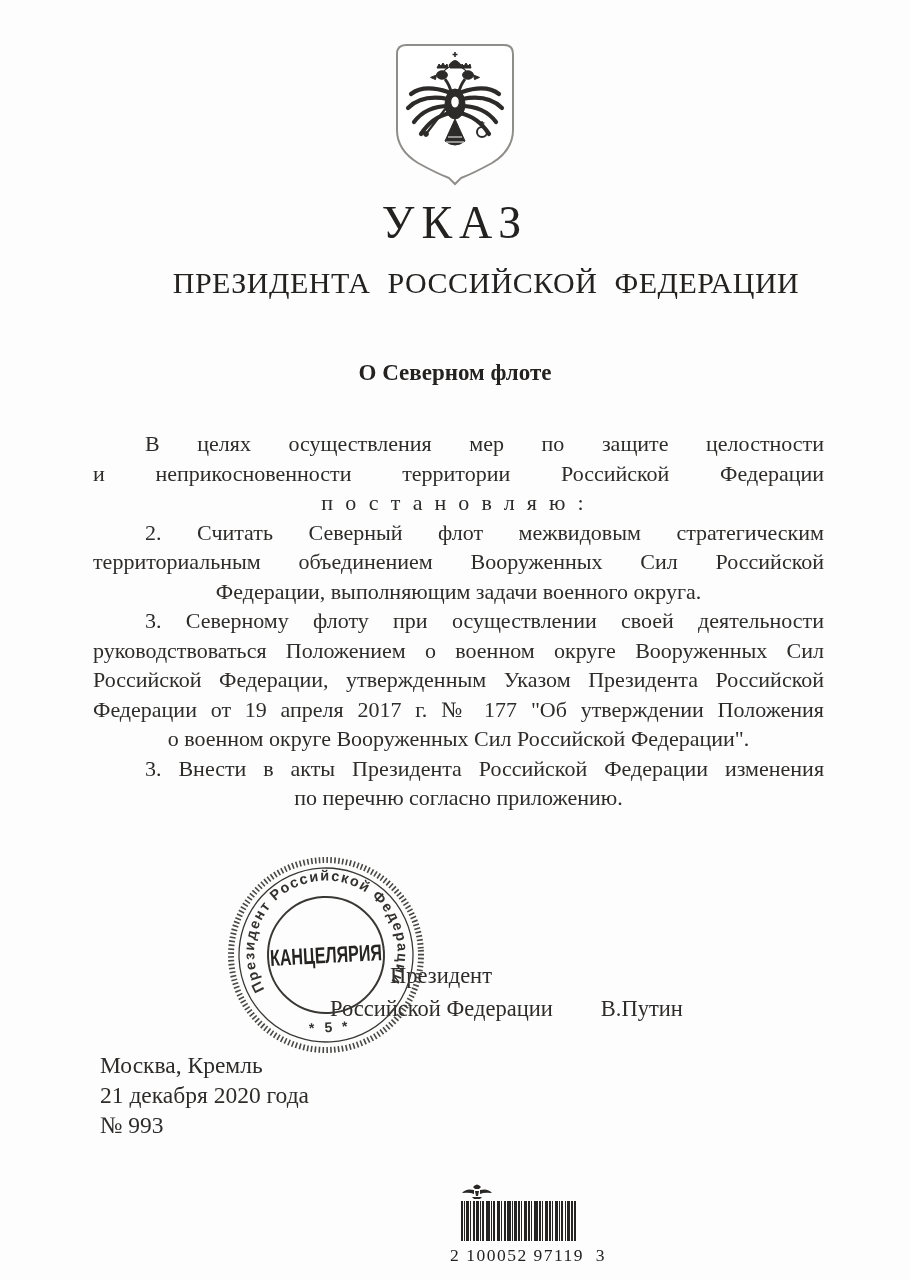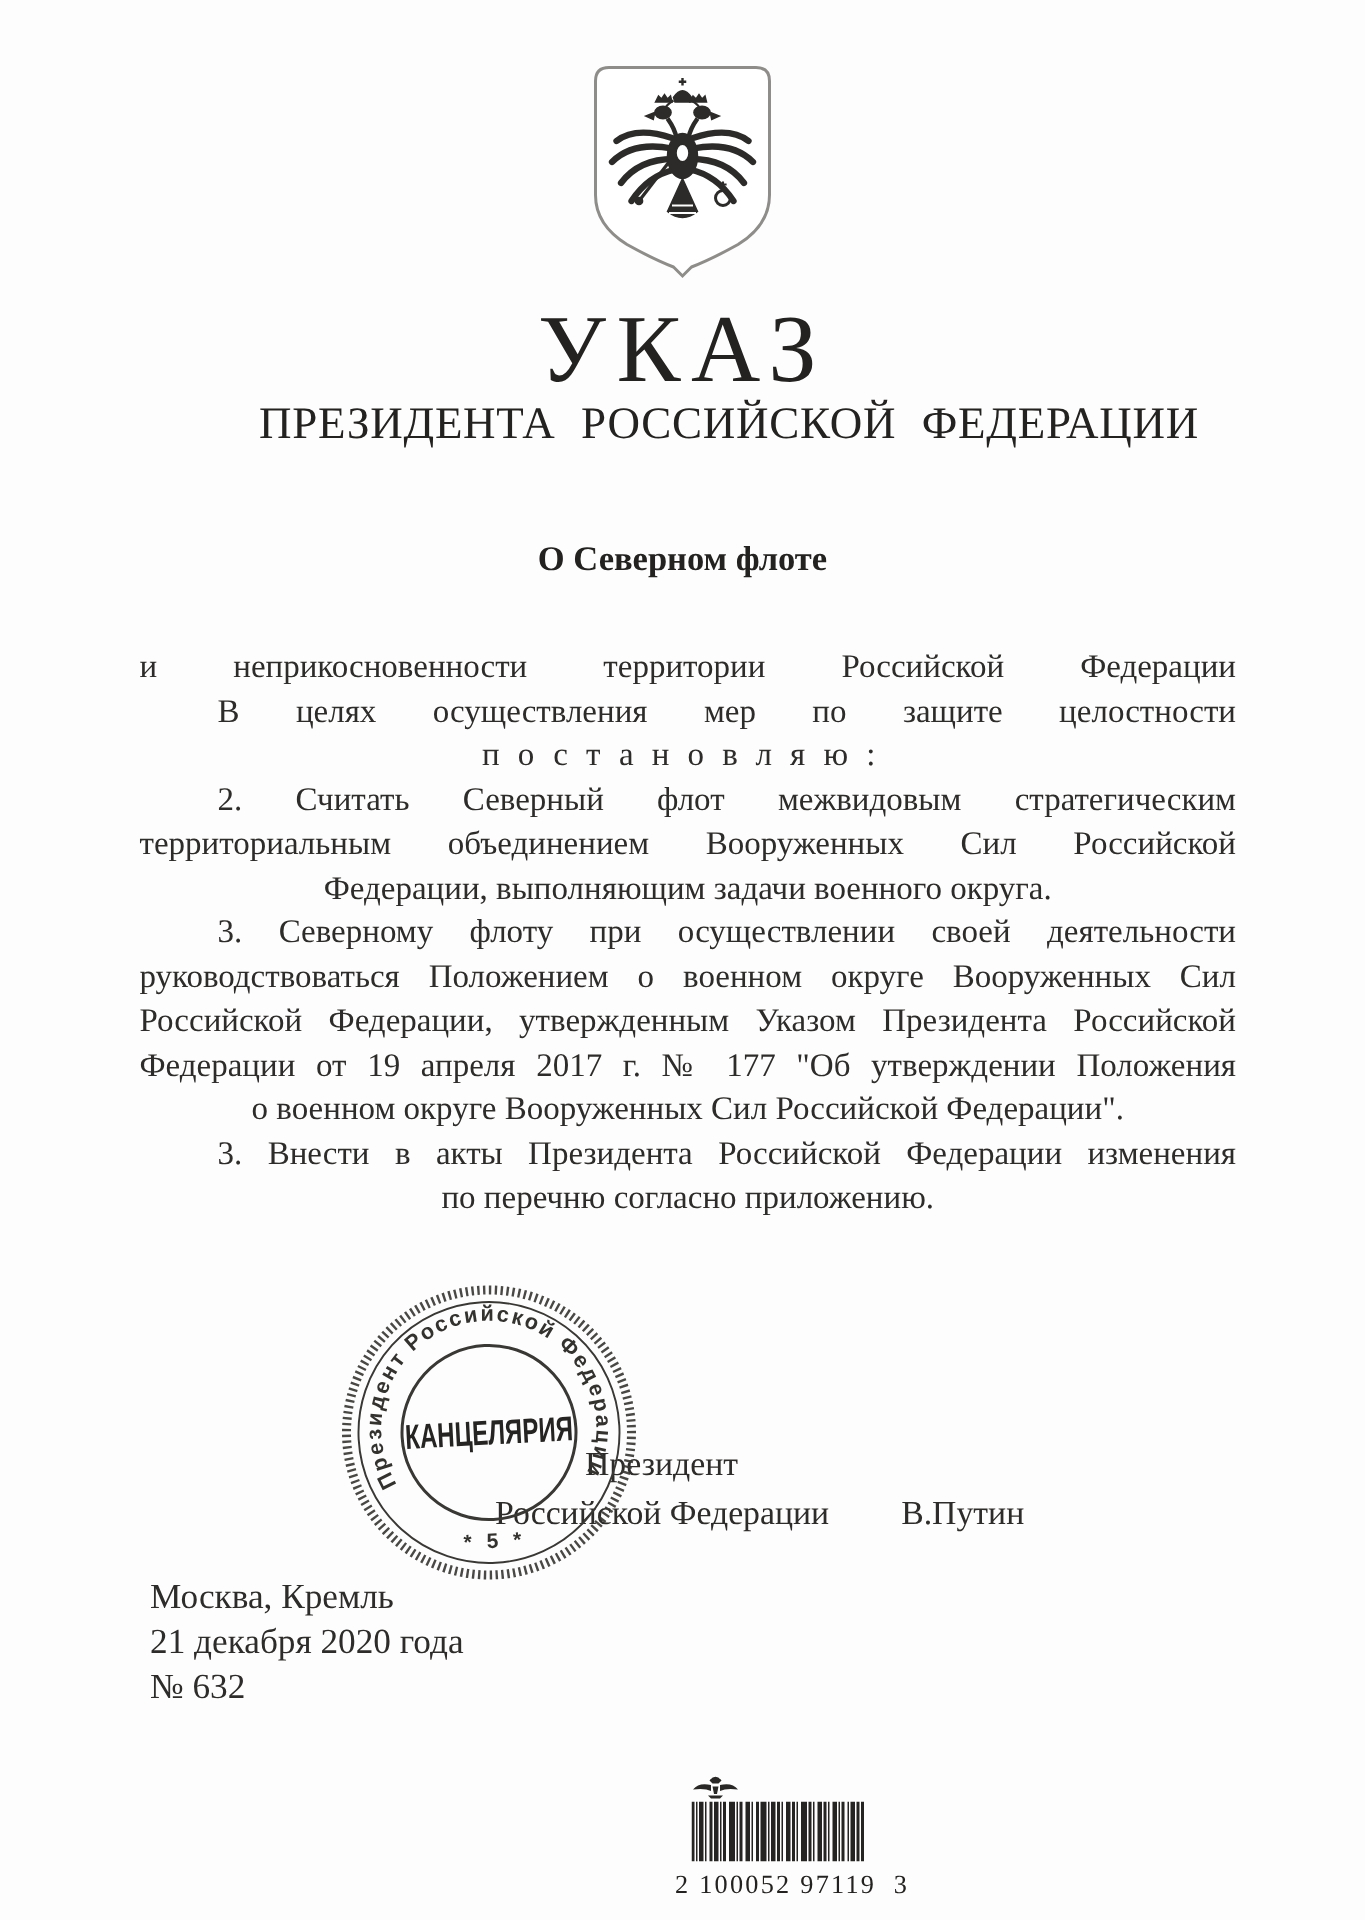--- a/index.html
+++ b/index.html
@@ -7,21 +7,21 @@
     position:relative;width:910px;height:1280px;margin:0 auto;
     background:#fdfdfd;color:#2e2c2a;
     font-family:"Liberation Serif", serif;
     overflow:hidden;
   }
   
   .crest{position:absolute;left:394px;top:42px;width:122px;height:144px;}
   
   .doc-type{
     position:absolute;top:196px;left:0;width:910px;text-align:center;
-    font-size:64px;letter-spacing:7px;color:#242220;
+    font-size:46px;letter-spacing:7px;color:#242220;
   }
   .doc-issuer{
     position:absolute;top:266px;left:0;width:910px;text-align:center;
     font-size:30px;letter-spacing:.5px;word-spacing:9px;color:#242220;padding-left:31px;
   }
   .doc-subject{
     position:absolute;top:360px;left:0;width:910px;text-align:center;
     font-size:23px;font-weight:bold;color:#242220;font-family:Liberation Serif, serif;
   }
   
@@ -100,22 +100,22 @@
         <path d="M88,83 v-4 M85.6,81 h4.8" fill="none" stroke-width="1.4"></path>
       </g>
     </svg>
   </div>
 
   <div class="doc-type">УКАЗ</div>
   <div class="doc-issuer">ПРЕЗИДЕНТА РОССИЙСКОЙ ФЕДЕРАЦИИ</div>
   <div class="doc-subject">О Северном флоте</div>
 
   <div class="body-text">
+    <div class="ln j ind">В целях осуществления мер по защите целостности</div>
     <div class="ln j">и неприкосновенности территории Российской Федерации</div>
-    <div class="ln j ind">В целях осуществления мер по защите целостности</div>
     <div class="ln spaced">постановляю:</div>
     <div class="ln j ind">2. Считать Северный флот межвидовым стратегическим</div>
     <div class="ln j">территориальным объединением Вооруженных Сил Российской</div>
     <div class="ln">Федерации, выполняющим задачи военного округа.</div>
     <div class="ln j ind">3. Северному флоту при осуществлении своей деятельности</div>
     <div class="ln j">руководствоваться Положением о военном округе Вооруженных Сил</div>
     <div class="ln j">Российской Федерации, утвержденным Указом Президента Российской</div>
     <div class="ln j">Федерации от 19 апреля 2017 г. № 177 "Об утверждении Положения</div>
     <div class="ln">о военном округе Вооруженных Сил Российской Федерации".</div>
     <div class="ln j ind">3. Внести в акты Президента Российской Федерации изменения</div>
@@ -143,21 +143,21 @@
         <textPath href="#ringPath" startOffset="50%" text-anchor="middle">Президент Российской Федерации</textPath>
       </text>
       <text x="102" y="179" text-anchor="middle" font-family="Liberation Sans, sans-serif" font-weight="bold" font-size="14" letter-spacing="3" fill="#34322f">* 5 *</text>
       <text x="102" y="110" text-anchor="middle" font-family="Liberation Sans, sans-serif" font-weight="bold" font-size="23" fill="#262422" textLength="112" lengthAdjust="spacingAndGlyphs">КАНЦЕЛЯРИЯ</text>
     </svg>
   </div>
 
   <div class="footer">
     <div>Москва, Кремль</div>
     <div>21 декабря 2020 года</div>
-    <div>№ 632</div>
+    <div>№ 993</div>
   </div>
 
   <div class="barcode-block">
     <svg class="bc-eagle" width="34" height="17" viewBox="0 0 34 17">
       <g fill="#2a2826">
         <path d="M13,4 q4,-5 8,0 l-2,2 h-4 z"></path>
         <path d="M14,7 Q6,5 2,10 Q10,9 14,11 Z"></path>
         <path d="M20,7 Q28,5 32,10 Q24,9 20,11 Z"></path>
         <path d="M15,8 h4 l-1,5 h-2 z"></path>
         <path d="M12,14 h10 l-2,2 h-6 z"></path>

